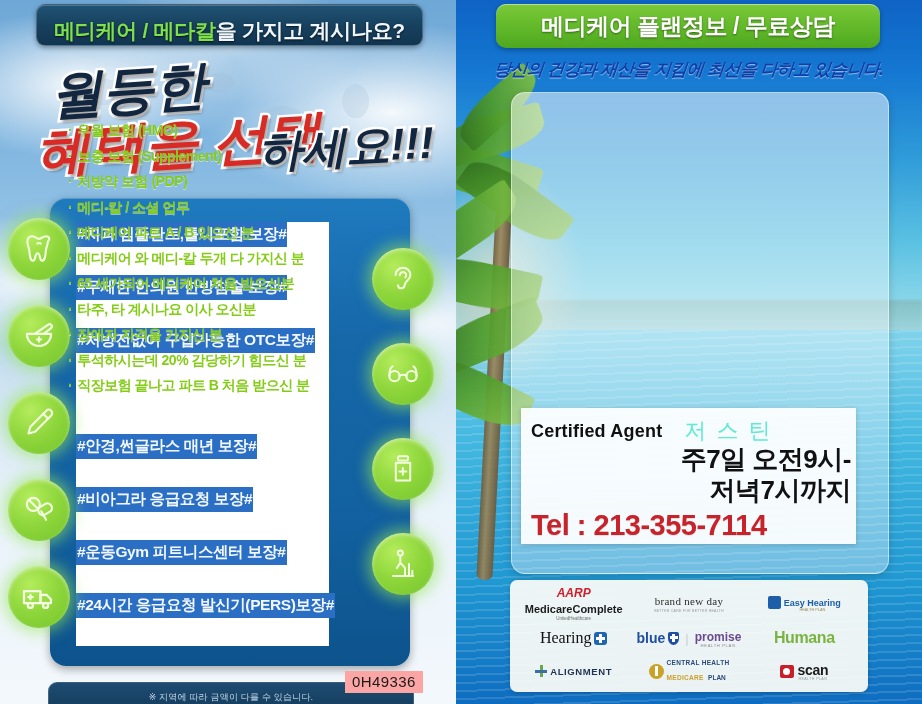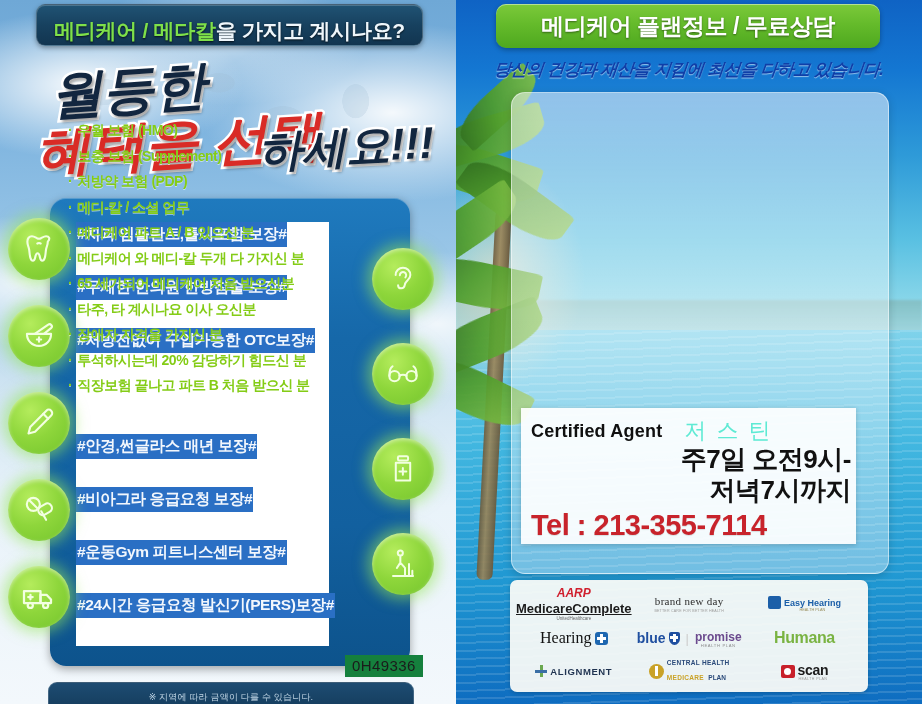--- a/index.html
+++ b/index.html
@@ -134,22 +134,22 @@
     background:linear-gradient(180deg,#1d4c72 0%,#143b5b 100%);
     border:1px solid rgba(255,255,255,.18);
     display:flex;align-items:center;justify-content:center;
   }
   #l-disc .t{
     color:#cfe2f0;font-size:9px;letter-spacing:.2px;white-space:nowrap;opacity:.9;
   }
 
   
   #watermark{
-    position:absolute;left:345px;top:655px;
-    background:#15803d;
+    position:absolute;left:345px;top:671px;
+    background:#fca5a5;
     color:#1b1b1b;
     font-size:15px;
     letter-spacing:.4px;
     padding:2px 7px 3px 7px;
     font-family:"Liberation Sans","DejaVu Sans",sans-serif;
     text-align:right;
   }
 
   
   #right-panel{
@@ -293,21 +293,21 @@
     padding:4px 6px;
   }
   .logo{
     display:flex;align-items:center;justify-content:center;
     gap:3px;
     text-align:center;
     line-height:1;
   }
   .logo .mark{display:inline-block;}
   .lg-aarp .a{color:#d0202e;font-size:12px;font-weight:bold;font-style:italic;}
-  .lg-aarp .b{color:#1b1b1b;font-size:13px;font-weight:bold;text-decoration:underline;}
+  .lg-aarp .b{color:#1b1b1b;font-size:11px;font-weight:bold;}
   .lg-aarp .c{display:block;color:#6a6a6a;font-size:4.5px;margin-top:1px;}
   .lg-bnd .t{color:#2b2b2b;font-size:11px;font-family:"Liberation Serif","DejaVu Serif",serif;letter-spacing:.3px;}
   .lg-bnd .s{display:block;color:#9a9a9a;font-size:3.6px;letter-spacing:.2px;margin-top:2px;}
   .lg-ec .sq{width:13px;height:13px;background:#1c5fa8;border-radius:2px;display:inline-block;}
   .lg-ec .t{color:#1c5fa8;font-size:9px;font-weight:bold;}
   .lg-ec .s{display:block;color:#9a8f5e;font-size:3.8px;}
   .lg-anthem .t{color:#121212;font-size:16px;font-family:"Liberation Serif","DejaVu Serif",serif;}
   .lg-anthem .cross{width:13px;height:13px;background:#1e67b0;border-radius:3px;display:inline-block;position:relative;}
   .lg-anthem .cross:before{content:"";position:absolute;left:5px;top:2px;width:3px;height:9px;background:#fff;}
   .lg-anthem .cross:after{content:"";position:absolute;left:2px;top:5px;width:9px;height:3px;background:#fff;}

